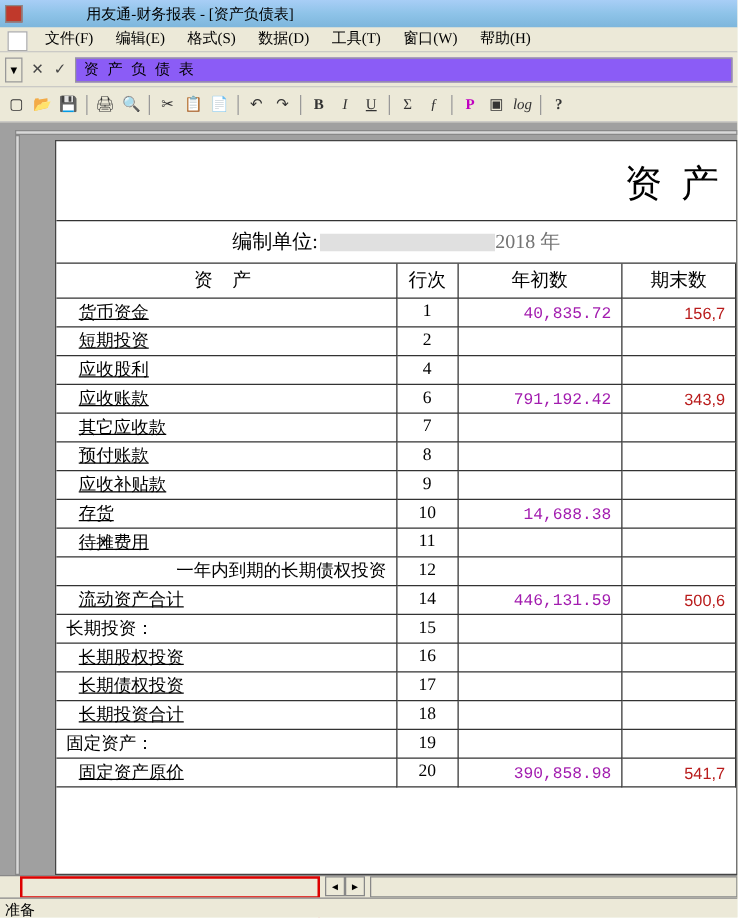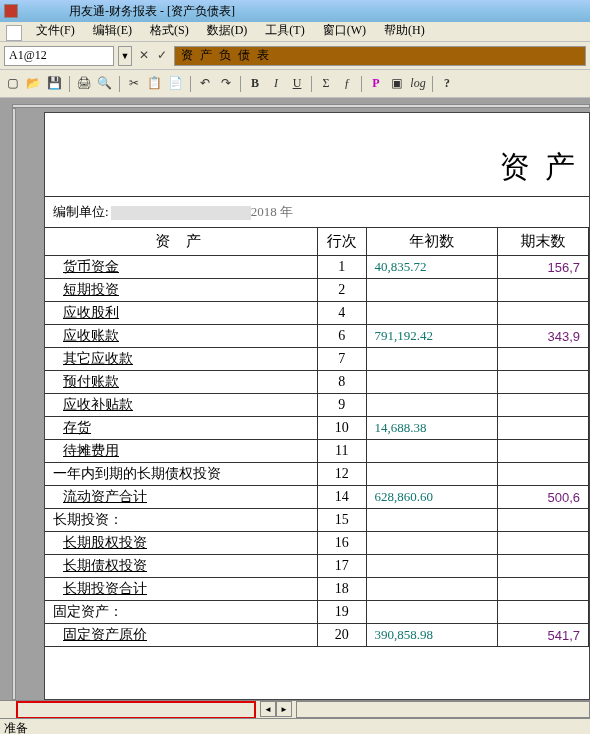--- a/index.html
+++ b/index.html
@@ -11,50 +11,50 @@
 
 .menubar { background: #ece9d8; border-bottom: 1px solid #c0c0c0; height: 20px; display: flex; align-items: flex-end; padding: 0 6px; gap: 2px; }
 .menubar .mitem { padding: 2px 8px; cursor: default; }
 .menubar .imic { width: 16px; height: 16px; background: #fff; border: 1px solid #aaa; margin-right: 4px; }
 
 .refbar { background: #ece9d8; border-bottom: 1px solid #c0c0c0; height: 28px; display: flex; align-items: center; padding: 0 4px; gap: 4px; }
 .refbar .cellref { width: 110px; height: 20px; background: #fff; border: 1px solid #999; padding: 0 4px; display: flex; align-items: center; }
 .refbar .dd { width: 14px; height: 20px; background: #ece9d8; border: 1px solid #999; display: flex; align-items: center; justify-content: center; font-size: 9px; }
 .refbar .icongrp { display: flex; gap: 2px; }
 .refbar .icn { width: 16px; height: 16px; display: flex; align-items: center; justify-content: center; color: #444; }
-.refbar .formula { flex: 1; height: 20px; background: #a16207; border: 1px solid #999; padding: 0 6px; display: flex; align-items: center; font-family: "SimSun"; letter-spacing: 2px; }
+.refbar .formula { flex: 1; height: 20px; background: #8b5cf6; border: 1px solid #999; padding: 0 6px; display: flex; align-items: center; font-family: "SimSun"; letter-spacing: 2px; }
 
 .toolbar { background: #ece9d8; border-bottom: 1px solid #c0c0c0; height: 28px; display: flex; align-items: center; padding: 0 4px; gap: 3px; }
 .toolbar .tb { width: 18px; height: 18px; display: flex; align-items: center; justify-content: center; color: #333; font-size: 12px; }
 .toolbar .sep { width: 1px; height: 16px; background: #999; margin: 0 2px; }
 .toolbar .logtxt { font-family: serif; font-style: italic; }
 
 .workspace { background: #a0a0a0; position: absolute; top: 98px; left: 0; right: 0; bottom: 34px; padding: 6px 0 0 12px; }
 .ruler-top { background: #d8d8d8; height: 4px; border: 1px solid #888; }
 .side-ruler { position: absolute; left: 12px; top: 10px; bottom: 0; width: 4px; background: #d8d8d8; border: 1px solid #888; }
 
 .sheet { background: #fff; border: 1px solid #444; position: absolute; left: 44px; top: 14px; right: 0; bottom: 0; overflow: hidden; }
-.sheet-inner { padding: 0; margin-top: 20px; }
+.sheet-inner { padding: 0; }
 
 .sheet-title { font-size: 30px; font-weight: normal; text-align: right; padding: 14px 10px 8px 0; border-bottom: 1px solid #333; font-family: "SimSun"; letter-spacing: 4px; }
-.meta-row { padding: 6px 8px 6px 8px; display: flex; justify-content: flex-start; font-size: 13px; font-family: "SimSun"; }
+.meta-row { padding: 6px 8px 6px 8px; display: flex; justify-content: center; font-size: 16px; font-family: "SimSun"; }
 .meta-row .compblank { display: inline-block; width: 140px; background: #e0e0e0; height: 14px; margin-left: 2px; vertical-align: middle; }
 .meta-row .yeartxt { color: #737373; }
 
 .grid { display: table; width: 100%; border-top: 1px solid #333; font-family: "SimSun"; font-size: 14px; }
 .grid .row { display: table-row; }
 .grid .cell { display: table-cell; border-right: 1px solid #333; border-bottom: 1px solid #333; padding: 2px 8px 2px 8px; height: 20px; vertical-align: middle; white-space: nowrap; }
 .grid .c-asset { width: 270px; }
 .grid .c-line { width: 48px; text-align: center; }
-.grid .c-y1 { width: 130px; color: #0f766e; font-family: Liberation Serif, serif; font-size: 13px; }
-.grid .c-y2 { width: 90px; text-align: right; color: #701a75; font-family: Arial, sans-serif; font-size: 13px; }
+.grid .c-y1 { width: 130px; text-align: right; color: #a21caf; font-family: Liberation Mono, monospace; font-size: 13px; }
+.grid .c-y2 { width: 90px; text-align: right; color: #b91c1c; font-family: Arial, sans-serif; font-size: 13px; }
 .grid .hdr { text-align: center !important; font-size: 15px; color: #000; font-family: "SimSun"; letter-spacing: 6px; height: 28px; }
 .grid .hdr.c-line, .grid .hdr.c-y1, .grid .hdr.c-y2 { letter-spacing: 0; }
 .indent1 { padding-left: 18px !important; text-decoration: underline; }
-.alignr { text-align: left; }
+.alignr { text-align: right; }
 
 .bottombar { position: absolute; left: 0; right: 0; bottom: 16px; height: 18px; background: #ece9d8; border-top: 1px solid #888; display: flex; align-items: stretch; }
 .tabstrip { border: 2px solid #d00; height: 18px; width: 240px; margin-left: 16px; }
 .arrow { width: 260px; height: 6px; position: absolute; left: 16px; bottom: 2px; }
 .arrow::before { content: ""; position: absolute; left: 0; right: 12px; top: 2px; border-top: 2px solid #d00; }
 .arrow::after { content: ""; position: absolute; right: 6px; top: -2px; border: 5px solid transparent; border-left: 10px solid #d00; }
 .scrollbtns { display: flex; margin-left: 4px; }
 .scrollbtns .sb { width: 16px; height: 16px; background: #ece9d8; border: 1px solid #888; display: flex; align-items: center; justify-content: center; font-size: 8px; }
 .hscroll { flex: 1; background: #ece9d8; border: 1px solid #888; margin-left: 4px; }
 
@@ -73,21 +73,20 @@
   <div class="mitem">文件(F)</div>
   <div class="mitem">编辑(E)</div>
   <div class="mitem">格式(S)</div>
   <div class="mitem">数据(D)</div>
   <div class="mitem">工具(T)</div>
   <div class="mitem">窗口(W)</div>
   <div class="mitem">帮助(H)</div>
 </div>
 
 <div class="refbar">
-  <div class="cellref">A1@12</div>
   <div class="dd">▼</div>
   <div class="icongrp">
     <div class="icn">✕</div>
     <div class="icn">✓</div>
   </div>
   <div class="formula">资 产 负 债 表</div>
 </div>
 
 <div class="toolbar">
   <div class="tb">▢</div>
@@ -206,21 +205,21 @@
           </div>
           <div class="row">
             <div class="cell c-asset alignr">一年内到期的长期债权投资</div>
             <div class="cell c-line">12</div>
             <div class="cell c-y1"></div>
             <div class="cell c-y2"></div>
           </div>
           <div class="row">
             <div class="cell c-asset indent1">流动资产合计</div>
             <div class="cell c-line">14</div>
-            <div class="cell c-y1">628,860.60</div>
+            <div class="cell c-y1">446,131.59</div>
             <div class="cell c-y2">500,6</div>
           </div>
           <div class="row">
             <div class="cell c-asset">长期投资：</div>
             <div class="cell c-line">15</div>
             <div class="cell c-y1"></div>
             <div class="cell c-y2"></div>
           </div>
           <div class="row">
             <div class="cell c-asset indent1">长期股权投资</div>

